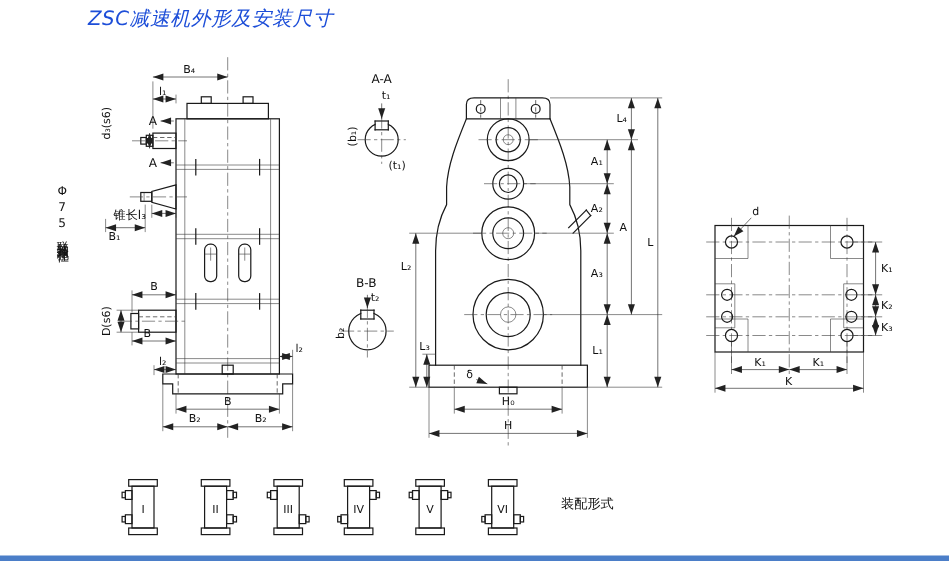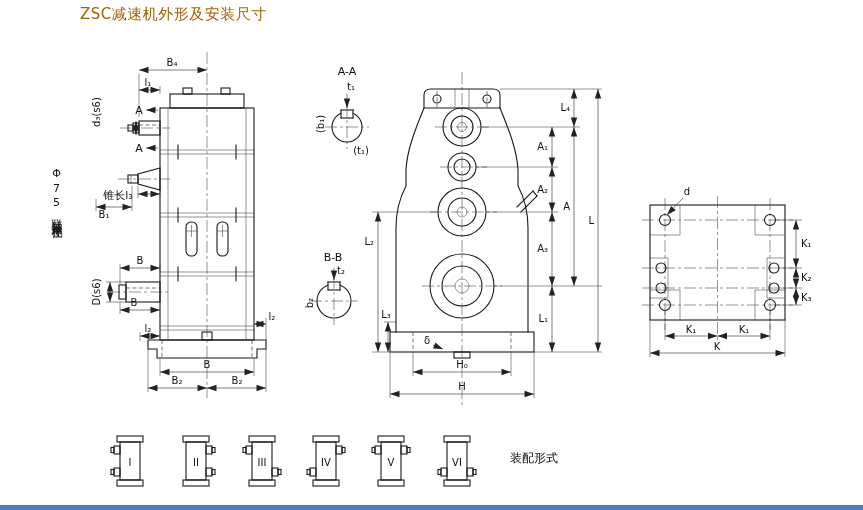--- a/index.html
+++ b/index.html
@@ -1,18 +1,18 @@
 <!DOCTYPE html>
 <html><head>
 <meta charset="utf-8">
 <style>
   html,body{margin:0;padding:0;background:#fff;}
   .canvas{position:relative;width:863px;height:510px;background:#ffffff;overflow:hidden;
           font-family:"DejaVu Sans",sans-serif;}
-  .title{position:absolute;left:80px;top:5px;font-size:15px;color:#a16207;letter-spacing:.5px;}
+  .title{position:absolute;left:80px;top:5px;font-size:18px;color:#1d4ed8;letter-spacing:.5px;font-style:italic;}
   .vnote{position:absolute;left:48px;top:167px;writing-mode:vertical-lr;text-orientation:upright;
          font-size:11px;color:#141414;letter-spacing:1.5px;}
   .bottom-rule{position:absolute;left:0;bottom:0;width:100%;height:5px;background:#4b7ec8;}
   svg{position:absolute;left:0;top:0;}
   .o{stroke:#1a1a1a;stroke-width:1.1;fill:none;stroke-linecap:square;}
   .t{stroke:#3c3c3c;stroke-width:.55;fill:none;}
   .c{stroke:#3c3c3c;stroke-width:.55;fill:none;stroke-dasharray:12 3 3 3;}
   .d{stroke:#2a2a2a;stroke-width:.6;fill:none;}
   .h{stroke-dasharray:4 2.5;stroke-width:.7;}
   .wf{fill:#ffffff;stroke:none;}

